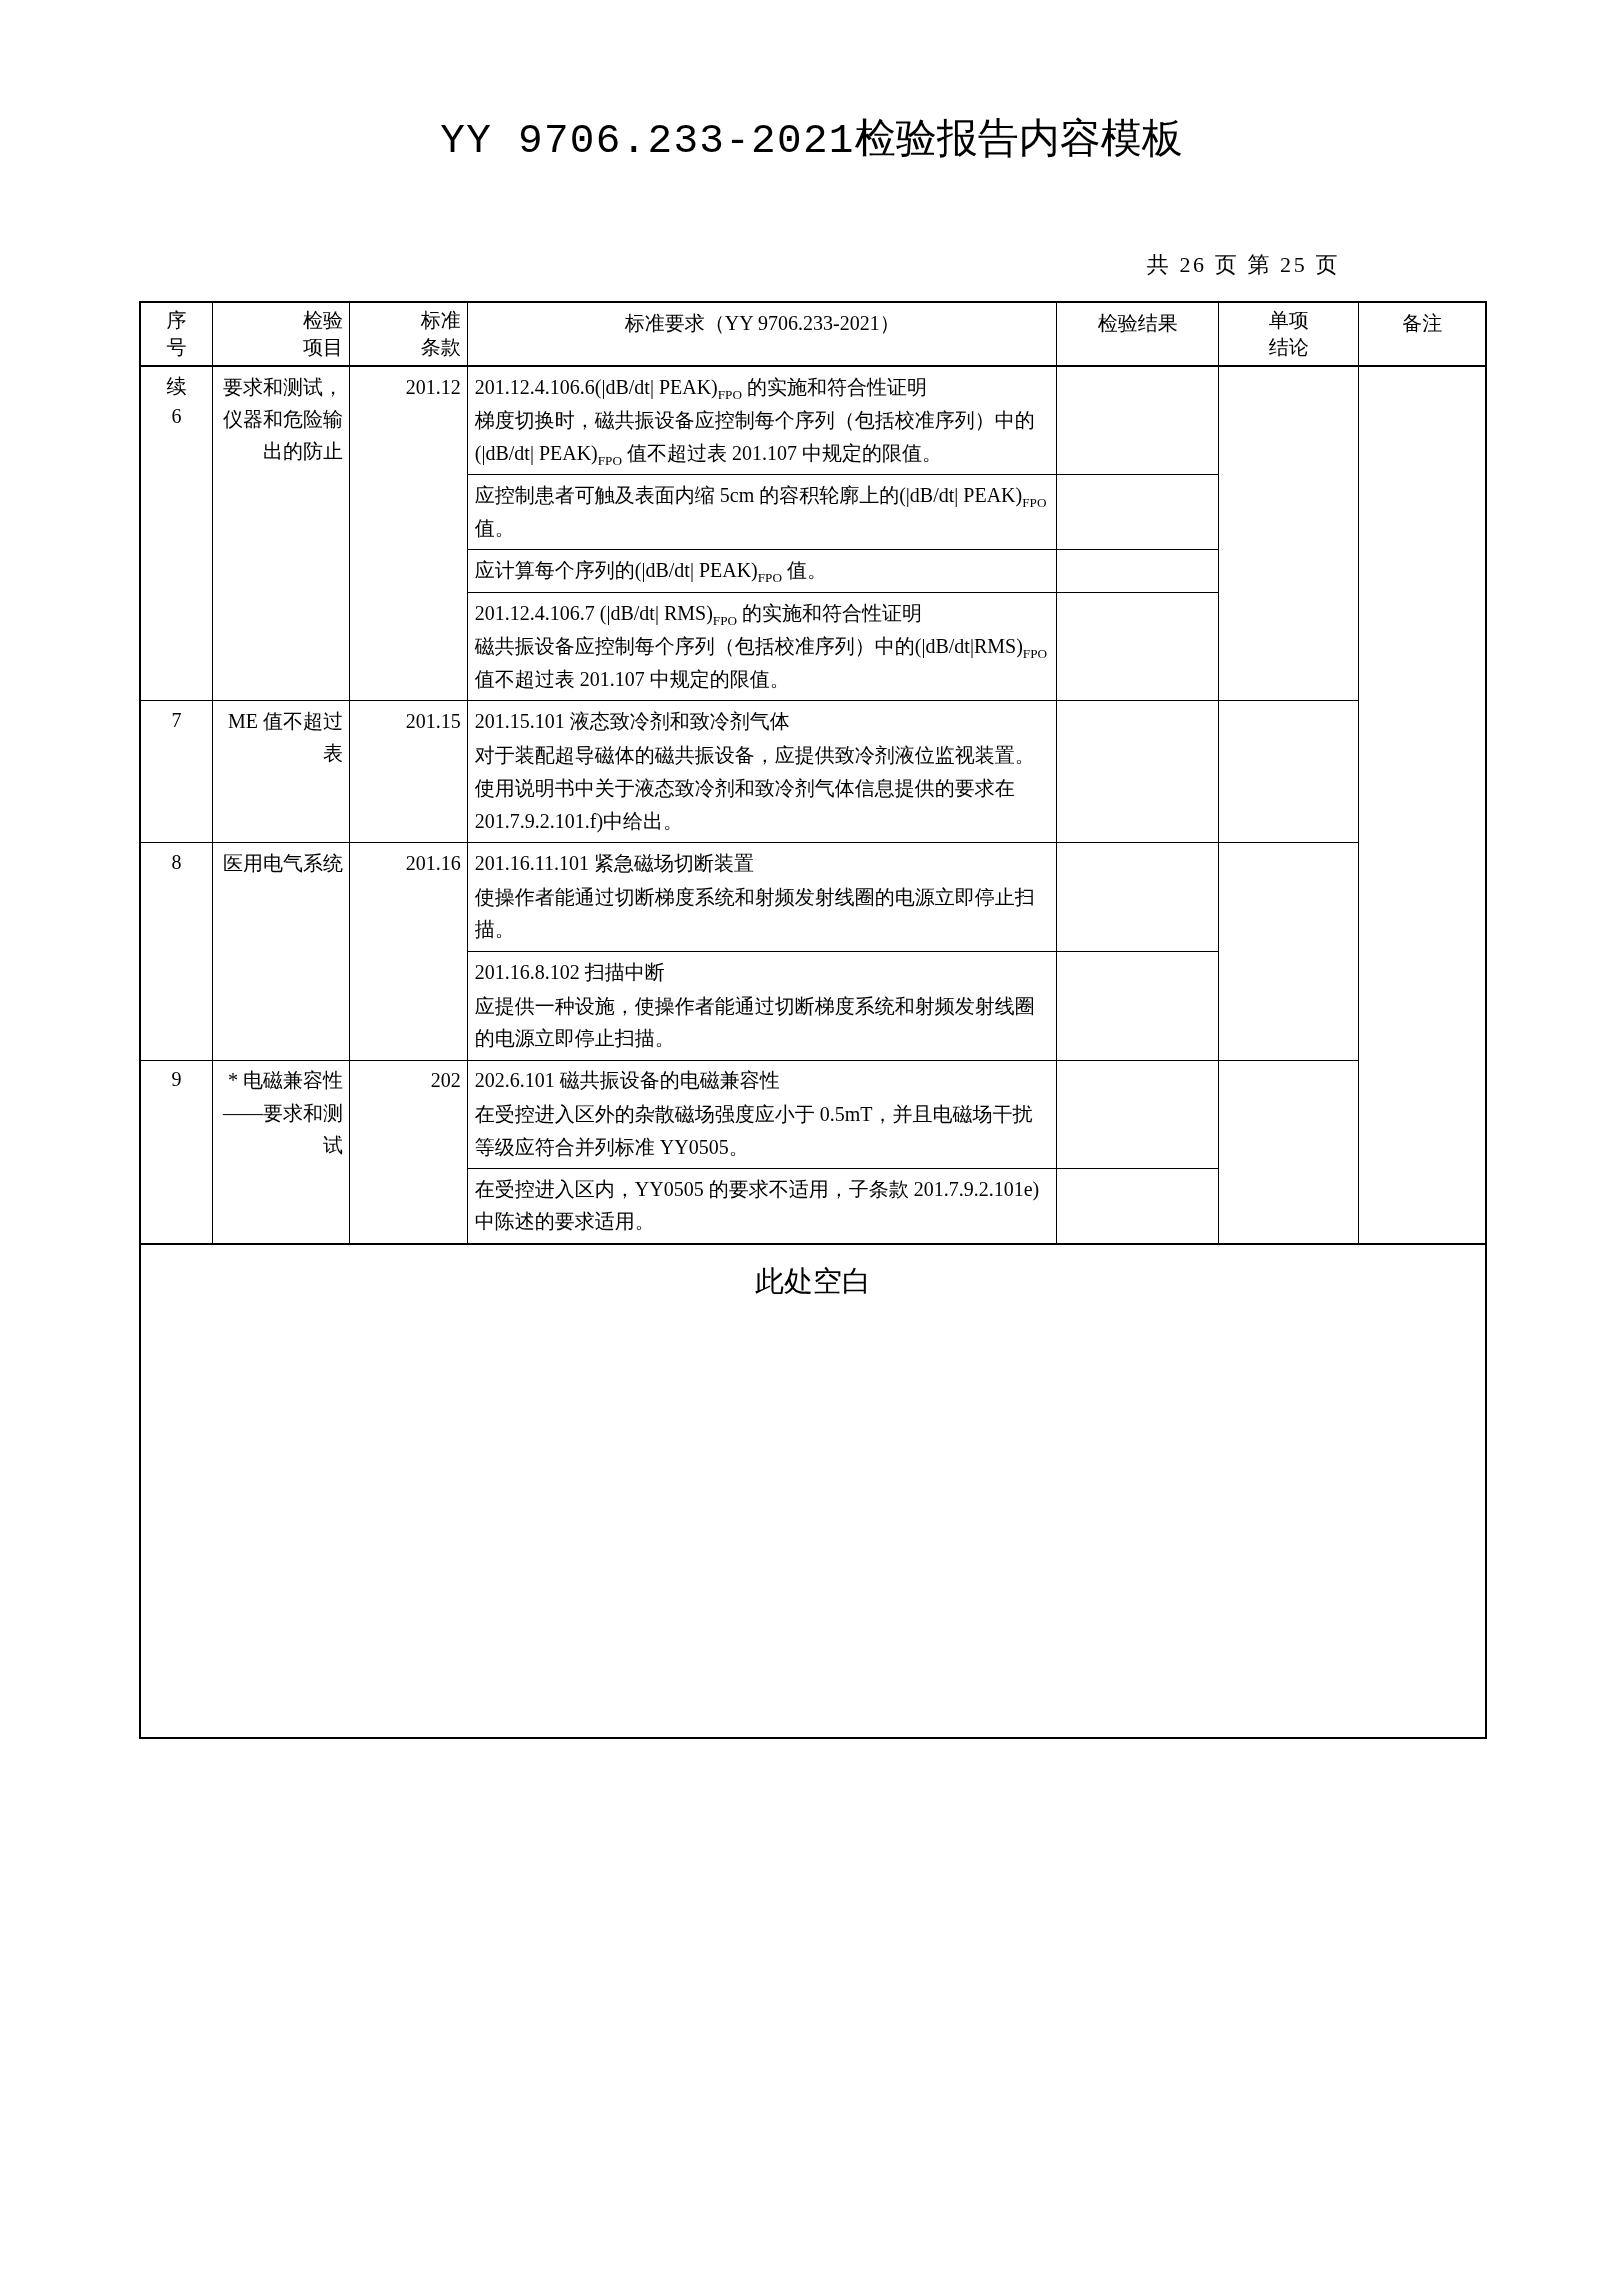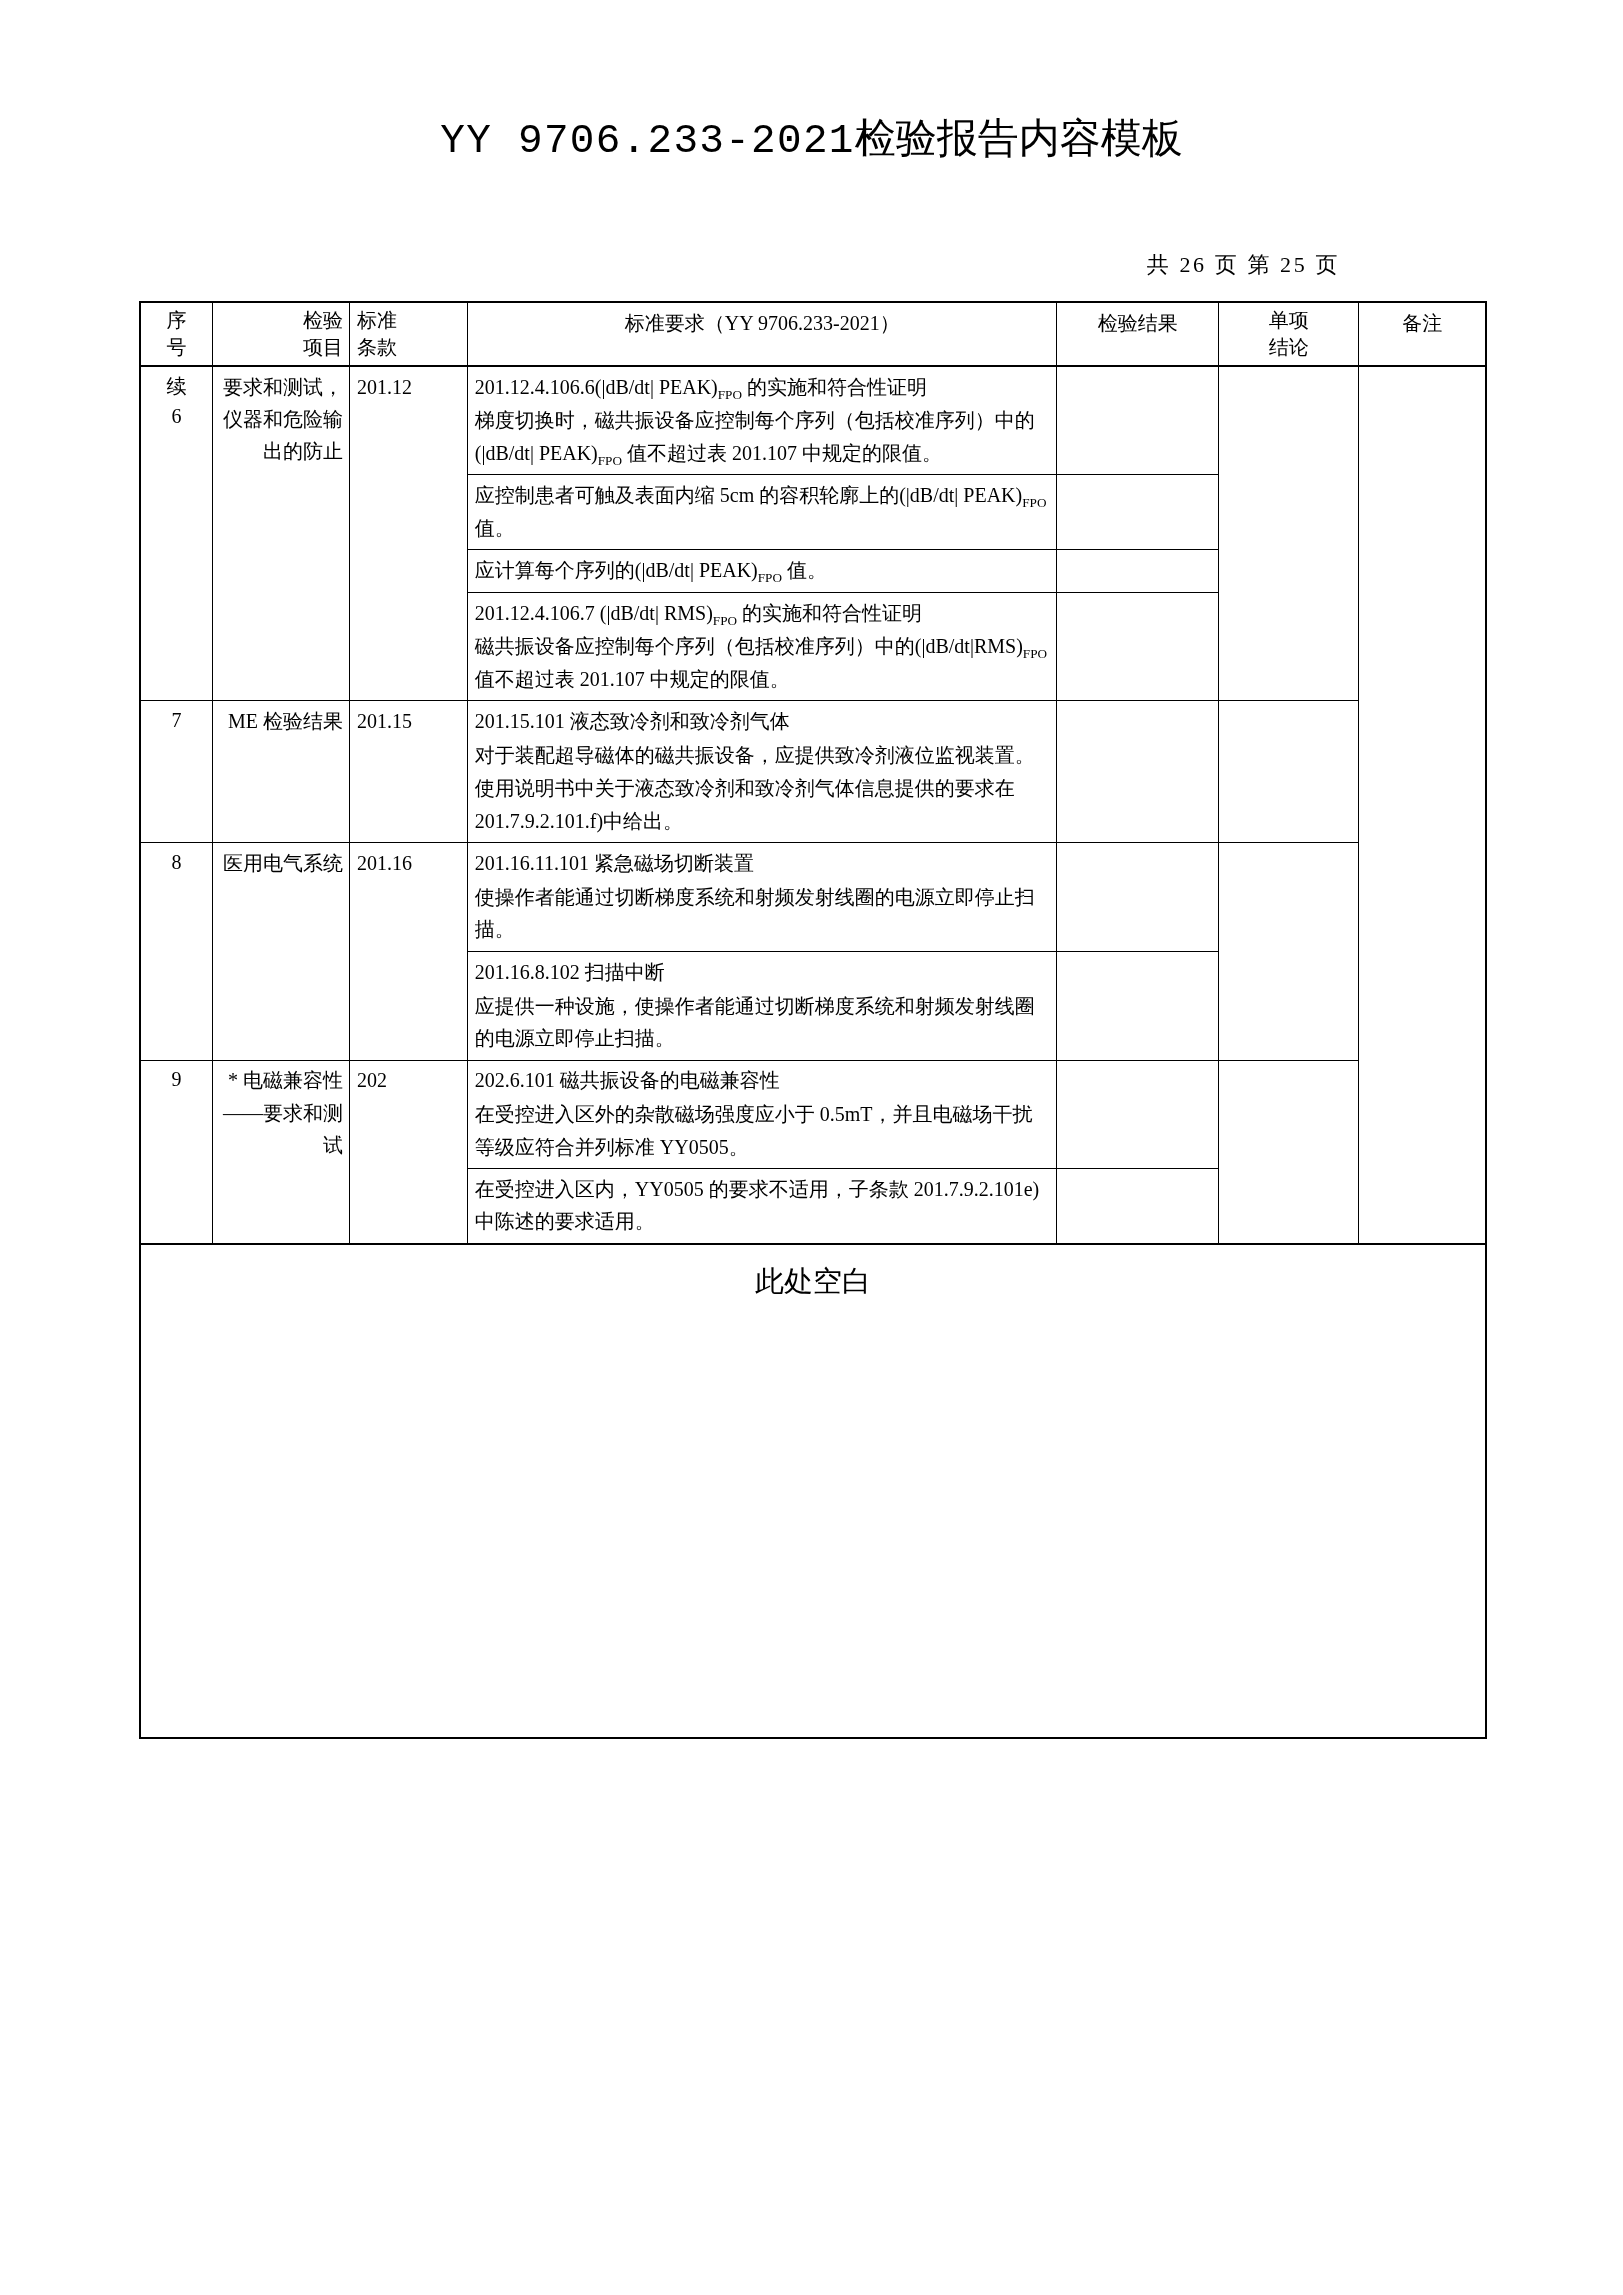--- a/index.html
+++ b/index.html
@@ -46,21 +46,21 @@
   thead td {
     text-align:center; vertical-align:middle;
     font-weight:600;
     padding:7.9px 3.9px;
     border-bottom:2px solid #000 !important;
   }
   thead td.two-line { line-height:1.35; }
 
   td.c-seq   { width:71px;  text-align:center; font-weight:600; }
   td.c-item  { width:134px;text-align:right;  }
-  td.c-claus { width:115px;  text-align:left; }
+  td.c-claus { width:115px;  text-align:right; }
   td.c-req   { width:575px;  }
   td.c-res   { width:158px;  }
   td.c-concl { width:137px;  }
   td.c-remark{ width:124px;  }
 
   td.c-item, td.c-claus, td.c-seq { padding-top:9.2px; }
   td.c-req { padding-top:6.5px; padding-left:9.2px; padding-right:7.9px; }
 
   .sub { vertical-align:sub; font-size:0.66em; line-height:0; }
   .blank-note { text-align:center; font-size:29px; padding-top:9.2px; }
@@ -145,21 +145,21 @@
           <td class="c-req">
             <p class="req">201.12.4.106.7 (|dB/dt| RMS)<span class="sub">FPO</span> 的实施和符合性证明</p>
             <p class="req">磁共振设备应控制每个序列（包括校准序列）中的(|dB/dt|RMS)<span class="sub">FPO</span> 值不超过表 201.107 中规定的限值。</p>
           </td>
           <td class="c-res">&nbsp;</td>
         </tr>
         <tr>
           <td class="c-seq" rowspan="1">
             <span class="seq-stack">7</span>
           </td>
-          <td class="c-item" rowspan="1">ME 检验结果</td>
+          <td class="c-item" rowspan="1">ME 值不超过表</td>
           <td class="c-claus" rowspan="1">201.15</td>
           <td class="c-req">
             <p class="req">201.15.101 液态致冷剂和致冷剂气体</p>
             <p class="req">对于装配超导磁体的磁共振设备，应提供致冷剂液位监视装置。</p>
             <p class="req">使用说明书中关于液态致冷剂和致冷剂气体信息提供的要求在 201.7.9.2.101.f)中给出。</p>
           </td>
           <td class="c-res">&nbsp;</td>
           <td class="c-concl" rowspan="1">&nbsp;</td>
         </tr>
         <tr>

